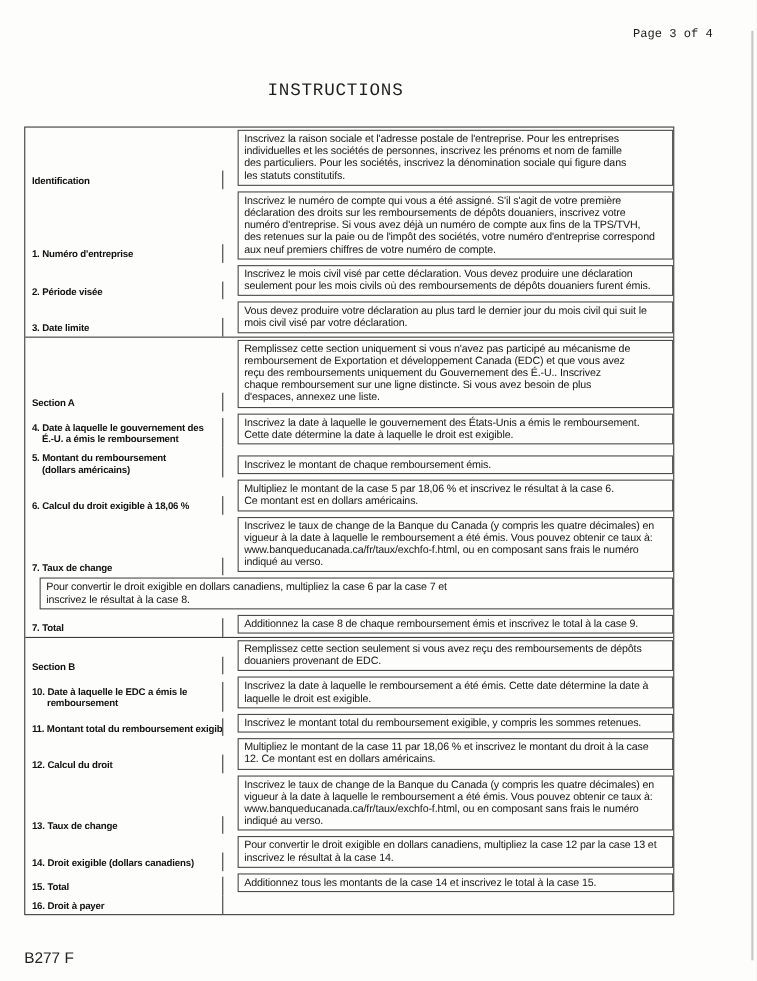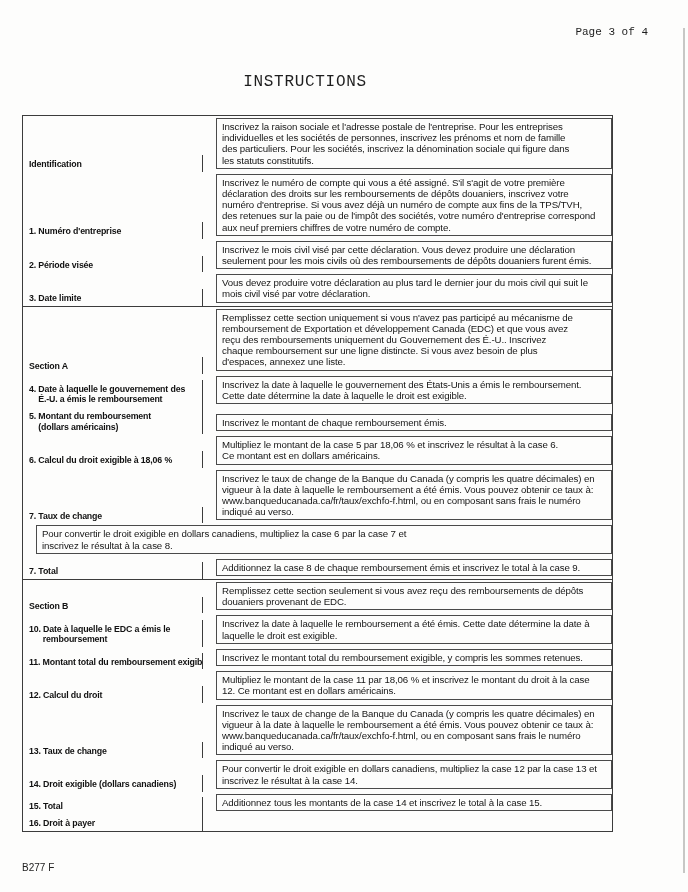--- a/index.html
+++ b/index.html
@@ -27,21 +27,21 @@
     letter-spacing:-0.15px; white-space:pre; color:#111; overflow:hidden;
   }
   .desc-cell { flex:1; display:flex; min-width:0; }
   .desc-box {
     flex:1; box-sizing:border-box;
     border:1px solid #4a4a4a; margin:2px 0 3px 13px; padding:2px 5px;
     font-size:9.7px; line-height:11.2px; letter-spacing:-0.12px;
     white-space:pre; overflow:hidden; color:#161616;
   }
   .desc-box b { font-weight:normal; }
-  .footer { position:absolute; left:22px; top:862px; font-size:10px; color:#222; }
+  .footer { position:absolute; left:22px; top:862px; font-size:14px; color:#222; }
   .scan-line {
     position:absolute; right:3px; top:28px; width:2px; height:845px;
     background:#b9b9b6; opacity:0.8;
   }
 </style>
 </head>
 <body>
 
 <div class="page">
   <div class="page-num">Page 3 of 4</div>

